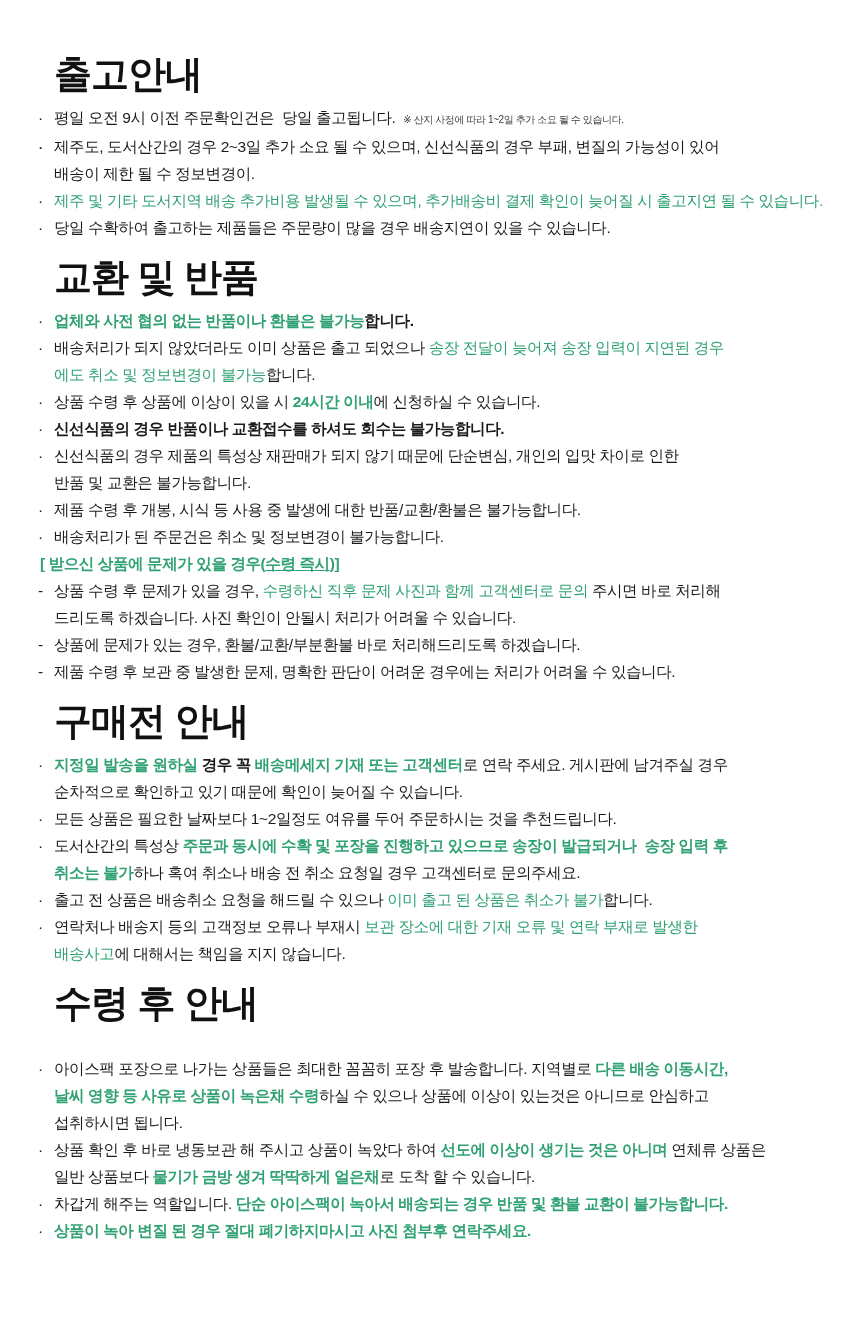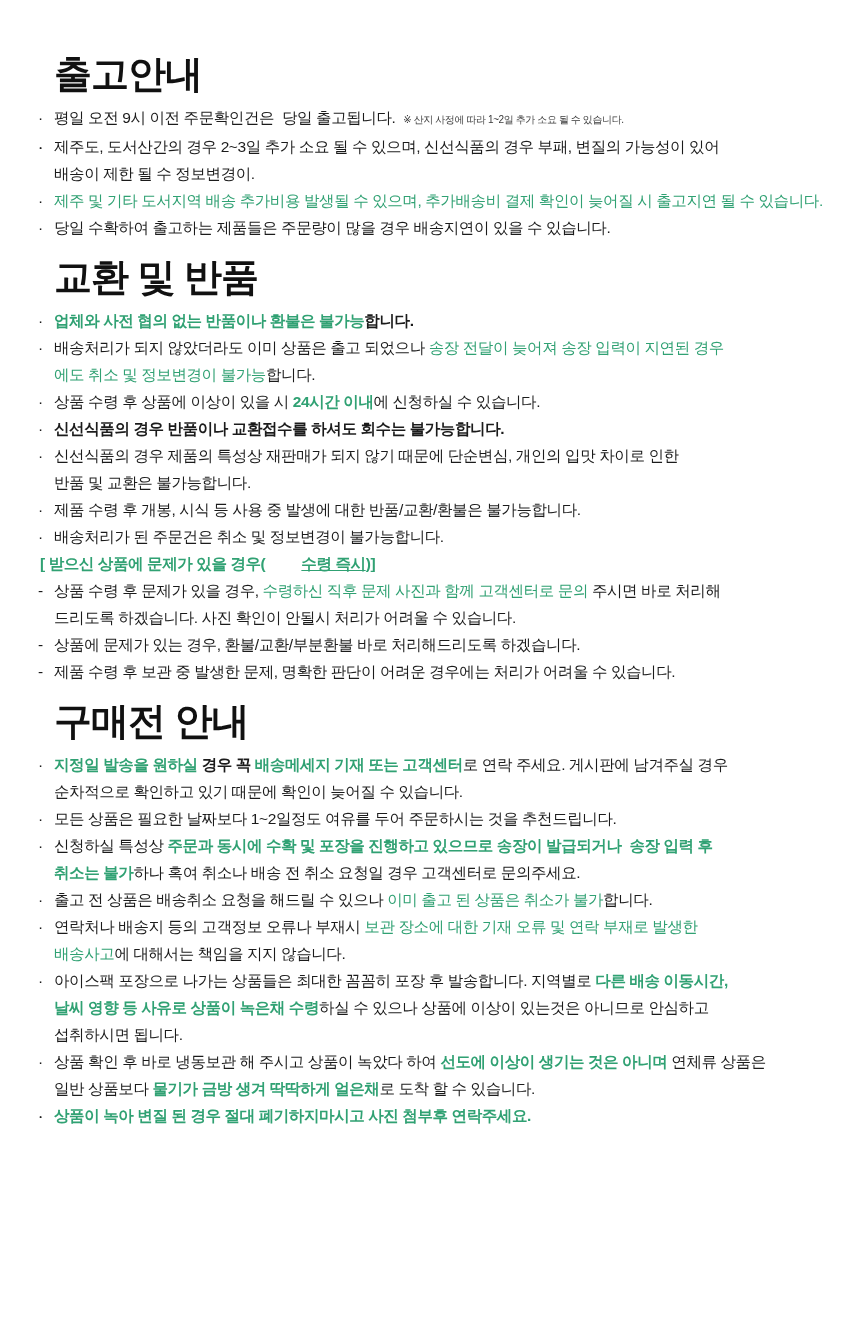--- a/index.html
+++ b/index.html
@@ -33,21 +33,21 @@
     white-space: pre-wrap;
   }
   .line.nobullet { padding-left: 4px; }
   .bullet {
     position: absolute;
     left: 2px;
     top: 0;
   }
   .seg.g { color: var(--green, #30a173); text-align: center; }
   .seg.b { font-weight: 700; }
-  .seg.u { text-decoration: underline; margin-left: 36px; }
+  .seg.u { text-decoration: underline; }
   .seg.small { font-size: 10px; color: #3a3a3a; }
 </style>
 </head>
 <body style="color: rgb(27, 27, 27); background: rgb(255, 255, 255);">
 
 <main>
 
   <section>
     <h2 class="section-title first">출고안내</h2>
     <div class="lines">
@@ -79,33 +79,35 @@
         <div class="line"><span class="bullet">-</span><span class="seg">제품 수령 후 보관 중 발생한 문제, 명확한 판단이 어려운 경우에는 처리가 어려울 수 있습니다.</span></div>
       </div>
   </section>
 
   <section>
     <h2 class="section-title">구매전 안내</h2>
     <div class="lines">
         <div class="line"><span class="bullet">·</span><span class="seg g b">지정일 발송을 원하실 </span><span class="seg b">경우 꼭 </span><span class="seg g b">배송메세지 기재 또는 고객센터</span><span class="seg">로 연락 주세요. 게시판에 남겨주실 경우</span></div>
         <div class="line cont"><span class="seg">순차적으로 확인하고 있기 때문에 확인이 늦어질 수 있습니다.</span></div>
         <div class="line"><span class="bullet">·</span><span class="seg">모든 상품은 필요한 날짜보다 1~2일정도 여유를 두어 주문하시는 것을 추천드립니다.</span></div>
-        <div class="line"><span class="bullet">·</span><span class="seg">신청하실 특성상 </span><span class="seg g b">주문과 동시에 수확 및 포장을 진행하고 있으므로 송장이 발급되거나  송장 입력 후</span></div>
+        <div class="line"><span class="bullet">·</span><span class="seg">도서산간의 특성상 </span><span class="seg g b">주문과 동시에 수확 및 포장을 진행하고 있으므로 송장이 발급되거나  송장 입력 후</span></div>
         <div class="line cont"><span class="seg g b">취소는 불가</span><span class="seg">하나 혹여 취소나 배송 전 취소 요청일 경우 고객센터로 문의주세요.</span></div>
         <div class="line"><span class="bullet">·</span><span class="seg">출고 전 상품은 배송취소 요청을 해드릴 수 있으나 </span><span class="seg g">이미 출고 된 상품은 취소가 불가</span><span class="seg">합니다.</span></div>
         <div class="line"><span class="bullet">·</span><span class="seg">연락처나 배송지 등의 고객정보 오류나 부재시 </span><span class="seg g">보관 장소에 대한 기재 오류 및 연락 부재로 발생한</span></div>
         <div class="line cont"><span class="seg g">배송사고</span><span class="seg">에 대해서는 책임을 지지 않습니다.</span></div>
       </div>
   </section>
 
   <section>
+    <h2 class="section-title gap-after">수령 후 안내</h2>
     <div class="lines">
         <div class="line"><span class="bullet">·</span><span class="seg">아이스팩 포장으로 나가는 상품들은 최대한 꼼꼼히 포장 후 발송합니다. 지역별로 </span><span class="seg g b">다른 배송 이동시간,</span></div>
         <div class="line cont"><span class="seg g b">날씨 영향 등 사유로 상품이 녹은채 수령</span><span class="seg">하실 수 있으나 상품에 이상이 있는것은 아니므로 안심하고</span></div>
         <div class="line cont"><span class="seg">섭취하시면 됩니다.</span></div>
         <div class="line"><span class="bullet">·</span><span class="seg">상품 확인 후 바로 냉동보관 해 주시고 상품이 녹았다 하여 </span><span class="seg g b">선도에 이상이 생기는 것은 아니며</span><span class="seg"> 연체류 상품은</span></div>
         <div class="line cont"><span class="seg">일반 상품보다 </span><span class="seg g b">물기가 금방 생겨 딱딱하게 얼은채</span><span class="seg">로 도착 할 수 있습니다.</span></div>
         <div class="line"><span class="bullet">·</span></div>
+        <div class="line cont"><span class="seg">차갑게 해주는 역할입니다. </span><span class="seg g b">단순 아이스팩이 녹아서 배송되는 경우 반품 및 환불 교환이 불가능합니다.</span></div>
         <div class="line"><span class="bullet">·</span><span class="seg g b">상품이 녹아 변질 된 경우 절대 폐기하지마시고 사진 첨부후 연락주세요.</span></div>
       </div>
   </section>
 
 </main>
 
 </body></html>

